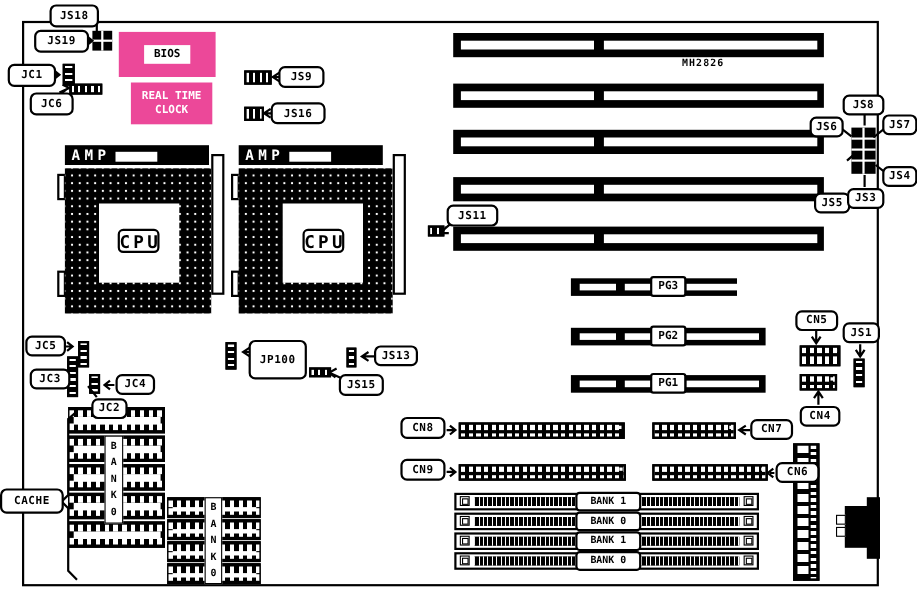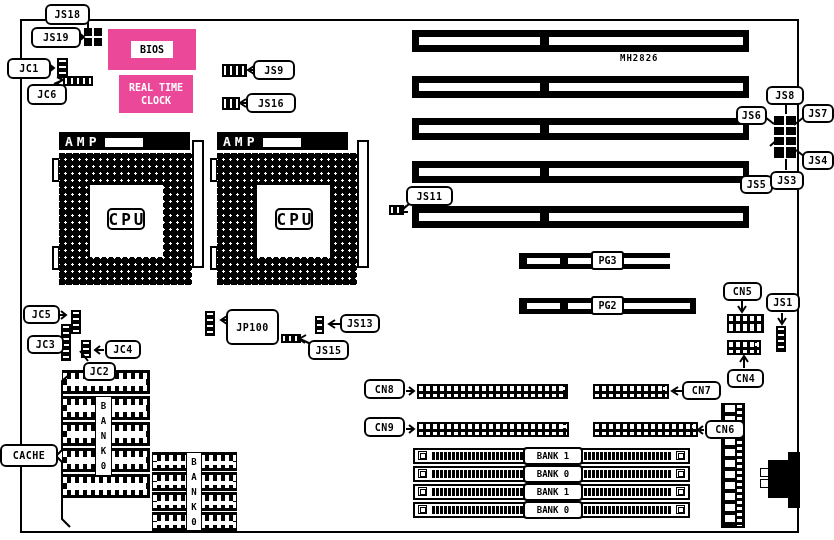--- a/index.html
+++ b/index.html
@@ -131,20 +131,23 @@
 
   <div class="hjump" style="left:389px;top:205px;width:15px;height:10px;"></div>
 
   <div class="jb8" style="left:774px;top:116px;width:22px;height:42px;"></div>
 
   <div class="pci" style="left:519px;top:253px;width:151px;height:16px;">
     <div class="pci-label">PG3</div>
   </div>
   <div class="pci" style="left:519px;top:298px;width:177px;height:16px;">
     <div class="pci-label">PG2</div>
+  </div>
+  <div class="pci" style="left:519px;top:341px;width:177px;height:16px;">
+    <div class="pci-label">PG1</div>
   </div>
 
   <div class="hdr2" style="left:727px;top:314px;width:37px;height:19px;"></div>
   <div class="hdr2" style="left:727px;top:340px;width:34px;height:15px;"></div>
   <div class="vjump" style="left:776px;top:326px;width:10px;height:26px;"></div>
 
   <div class="vjump" style="left:205px;top:311px;width:10px;height:25px;"></div>
   <div class="vjump" style="left:315px;top:316px;width:9px;height:18px;"></div>
   <div class="hjump" style="left:281px;top:334px;width:20px;height:9px;"></div>
   <div class="vjump" style="left:71px;top:310px;width:10px;height:24px;"></div>

